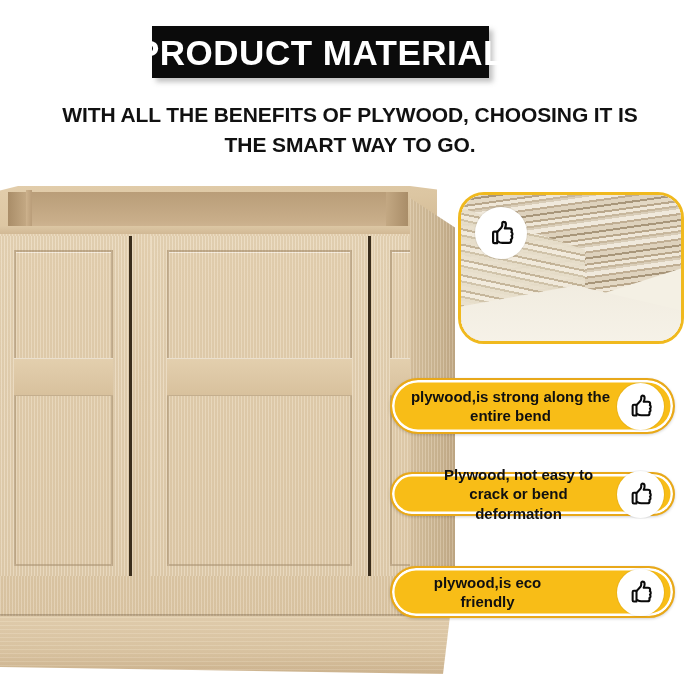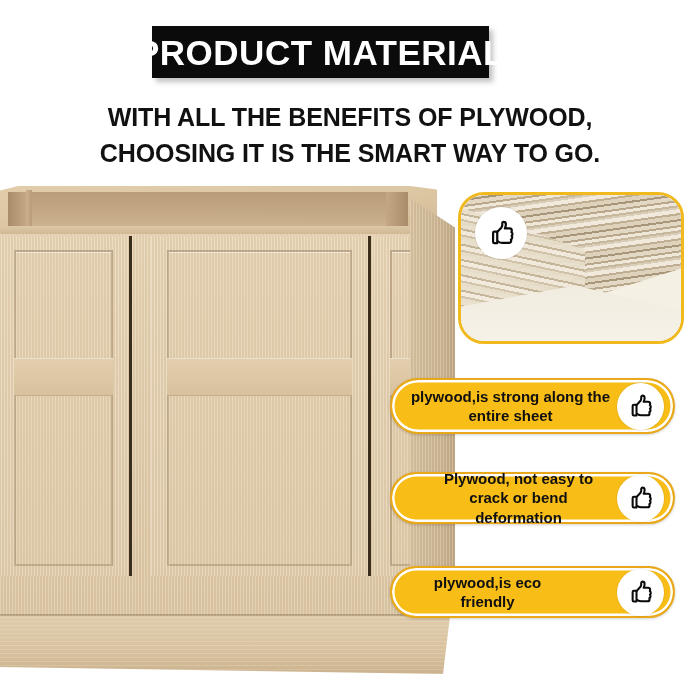--- a/index.html
+++ b/index.html
@@ -19,21 +19,21 @@
     background:#0b0b0b;
     box-shadow:4px 4px 5px rgba(120,120,120,.45);
     display:flex; align-items:center; justify-content:center;
   }
   .title-banner .title-text {
     color:#ffffff; font-size:35px; font-weight:700; letter-spacing:.5px;
     line-height:1; white-space:nowrap;
   }
   .subtitle {
     position:absolute; left:50px; top:100px; width:600px;
-    text-align:center; color:#111; font-weight:700; font-size:25px;
+    text-align:center; color:#111; font-weight:700; font-size:21px;
     line-height:1.42; letter-spacing:-.1px;
   }
 
   
   .cabinet { position:absolute; left:0; top:186px; width:455px; height:450px; }
 
   .cab-top-slab {
     position:absolute; left:0; top:0; width:437px; height:44px;
     background:linear-gradient(175deg,#e2cdab 0%,#dcc6a2 55%,#d3bb95 100%);
     clip-path:polygon(0 10%, 0 100%, 437px 100%, 437px 8%, 410px 0, 18px 0);
@@ -175,21 +175,21 @@
   }
   .badge .badge-text {
     flex:1; text-align:center; color:#101010;
     font-weight:700; font-size:15px; line-height:1.28;
     padding-left:16px; padding-right:4px;
   }
   .badge .thumb-circle { width:47px; height:47px; margin-right:9px; flex:0 0 auto; }
   .badge .thumb-circle svg { width:29px; height:29px; }
 
   .badge.b1 { top:378px; height:56px; }
-  .badge.b2 { top:472px; height:52px;padding-left:16px; }
+  .badge.b2 { top:472px; height:44px;padding-left:16px; }
   .badge.b3 { top:566px; height:52px;gap:46px; }
 </style>
 </head>
 <body>
 
 <div class="stage">
 
   <div class="title-banner">
     <span class="title-text">PRODUCT MATERIAL</span>
   </div>
@@ -231,21 +231,21 @@
     <div class="ply-bottom-sheet"></div>
     <div class="thumb-circle">
       <svg viewBox="0 0 24 24" fill="none" stroke="#0a0a0a" stroke-width="1.7" stroke-linecap="round" stroke-linejoin="round" aria-hidden="true">
         <path d="M6.5 10.5h2.2v9H6.5a1 1 0 0 1-1-1v-7a1 1 0 0 1 1-1z"></path>
         <path d="M8.7 10.9l3.1-3.4c.5-.6.8-1.3.8-2.1V4.1c0-.7.6-1.2 1.3-1.1.9.1 1.5.9 1.5 1.9 0 1.1-.3 2.2-.8 3.2h3.6c1 0 1.8.8 1.8 1.8 0 .4-.1.7-.3 1 .5.3.8.9.8 1.5 0 .6-.3 1.1-.7 1.4.3.3.5.8.5 1.3 0 .7-.4 1.3-1 1.6.1.2.2.5.2.8 0 1-.8 1.8-1.8 1.8h-5c-1.3 0-2.4-.4-3.3-1.1"></path>
       </svg>
     </div>
   </div>
 
   <div class="badge b1">
-    <span class="badge-text">plywood,is strong along the entire sheet</span>
+    <span class="badge-text">plywood,is strong along the entire bend</span>
     <span class="thumb-circle">
       <svg viewBox="0 0 24 24" fill="none" stroke="#0a0a0a" stroke-width="1.7" stroke-linecap="round" stroke-linejoin="round" aria-hidden="true">
         <path d="M6.5 10.5h2.2v9H6.5a1 1 0 0 1-1-1v-7a1 1 0 0 1 1-1z"></path>
         <path d="M8.7 10.9l3.1-3.4c.5-.6.8-1.3.8-2.1V4.1c0-.7.6-1.2 1.3-1.1.9.1 1.5.9 1.5 1.9 0 1.1-.3 2.2-.8 3.2h3.6c1 0 1.8.8 1.8 1.8 0 .4-.1.7-.3 1 .5.3.8.9.8 1.5 0 .6-.3 1.1-.7 1.4.3.3.5.8.5 1.3 0 .7-.4 1.3-1 1.6.1.2.2.5.2.8 0 1-.8 1.8-1.8 1.8h-5c-1.3 0-2.4-.4-3.3-1.1"></path>
       </svg>
     </span>
   </div>
 
   <div class="badge b2">
     <span class="badge-text">Plywood, not easy to crack or bend deformation</span>

